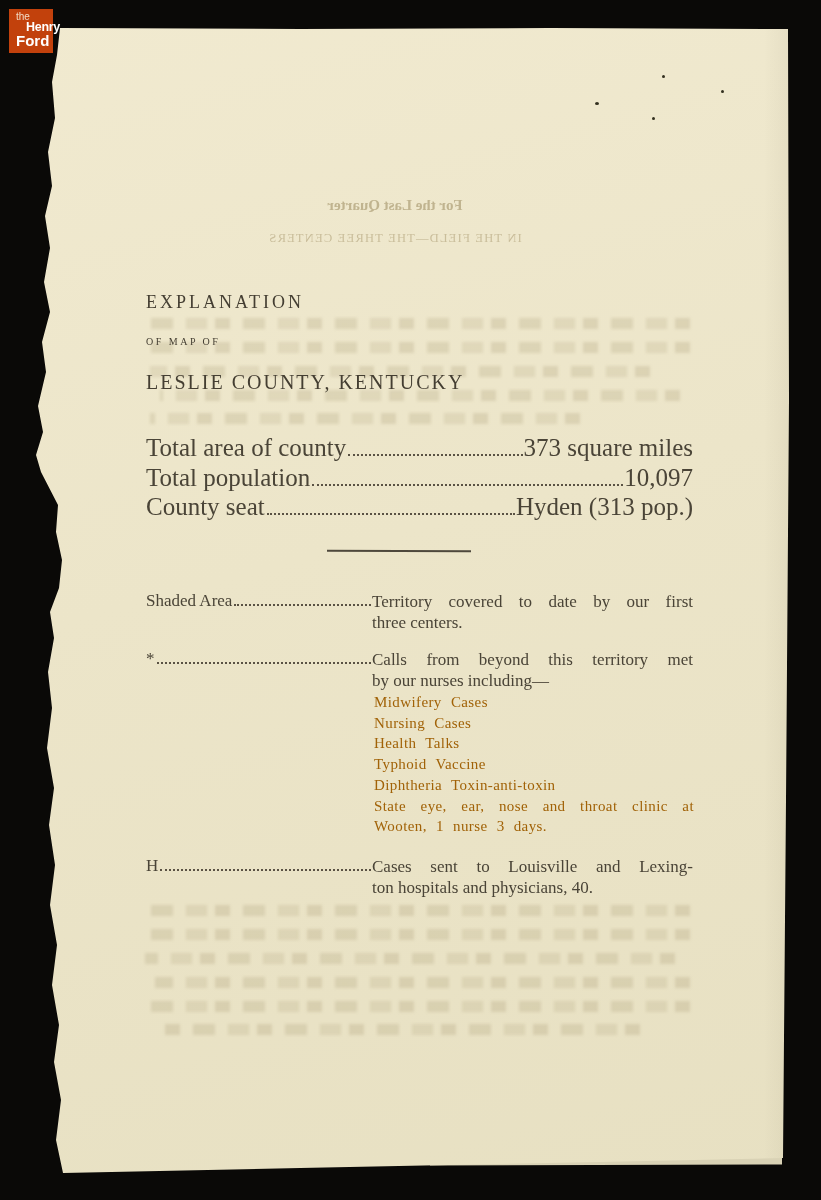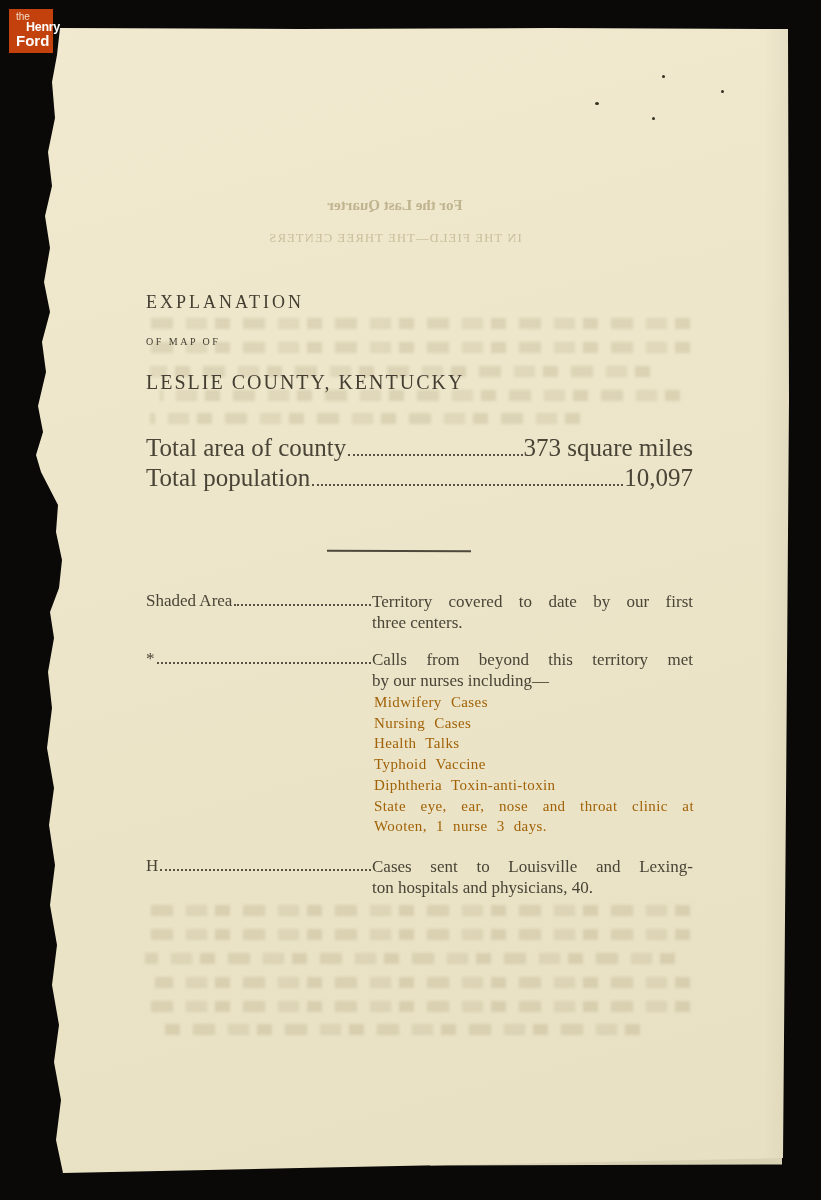--- a/index.html
+++ b/index.html
@@ -107,20 +107,25 @@
   <div class="stat-row ink" style="top:436px">
     <span>Total area of county</span>
     <span class="leader"></span>
     <span>373 square miles</span>
   </div>
   <div class="stat-row ink" style="top:466px">
     <span>Total population</span>
     <span class="leader"></span>
     <span>10,097</span>
   </div>
+  <div class="stat-row ink" style="top:495px">
+    <span>County seat</span>
+    <span class="leader"></span>
+    <span>Hyden (313 pop.)</span>
+  </div>
 
   <div id="divider"></div>
 
   <div class="def-row ink" style="top:591px">
     <div class="def-term">
       <span>Shaded Area</span>
       <span class="leader"></span>
     </div>
     <div class="def-desc">
       <div class="line jline">Territory covered to date by our first</div>

